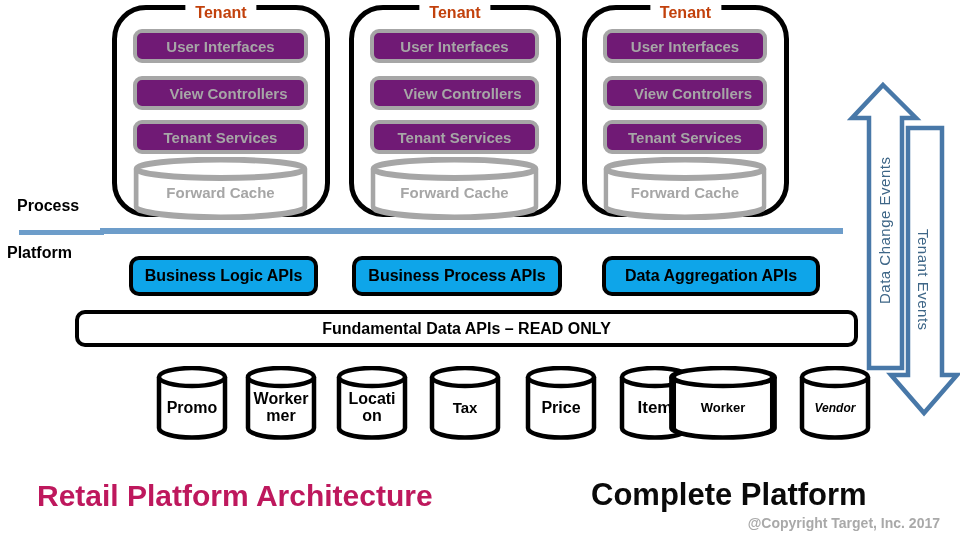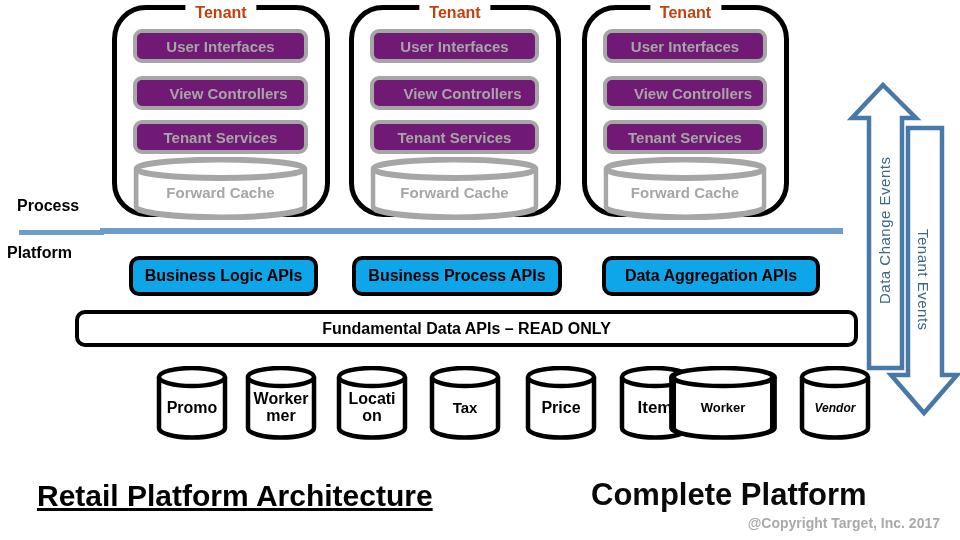--- a/index.html
+++ b/index.html
@@ -52,21 +52,21 @@
   .fs16{font-size:16px;} .fs17{font-size:17px;} .fs15{font-size:15px;} .fs14{font-size:16px;}
   .fs13{font-size:13px;} .fs12{font-size:12px;}
 
   
   .events-arrows{position:absolute;left:845px;top:80px;width:115px;height:340px;}
   .vlabel{position:absolute;font-size:15px;color:#3e6687;letter-spacing:0.5px;text-align:center;white-space:nowrap;}
   .vup{writing-mode:vertical-rl;transform:rotate(180deg);left:876px;top:120px;height:220px;}
   .vdown{writing-mode:vertical-rl;left:915px;top:165px;height:230px;}
 
   
-  .title-main{position:absolute;left:37px;top:479px;font-size:30px;font-weight:bold;color:#000000;white-space:nowrap;text-decoration:underline;}
+  .title-main{position:absolute;left:37px;top:479px;font-size:30px;font-weight:bold;color:#be185d;white-space:nowrap;}
   .title-complete{position:absolute;left:591px;top:477px;font-size:31px;font-weight:bold;color:#0a0a0a;white-space:nowrap;}
   .copyright{position:absolute;right:20px;top:515px;font-size:14px;font-weight:bold;color:#a9a9a9;white-space:nowrap;}
 </style>
 </head>
 <body>
 
 <div class="stage">
 
   <div class="tenant-box" id="t1">
     <span class="tenant-title">Tenant</span>

